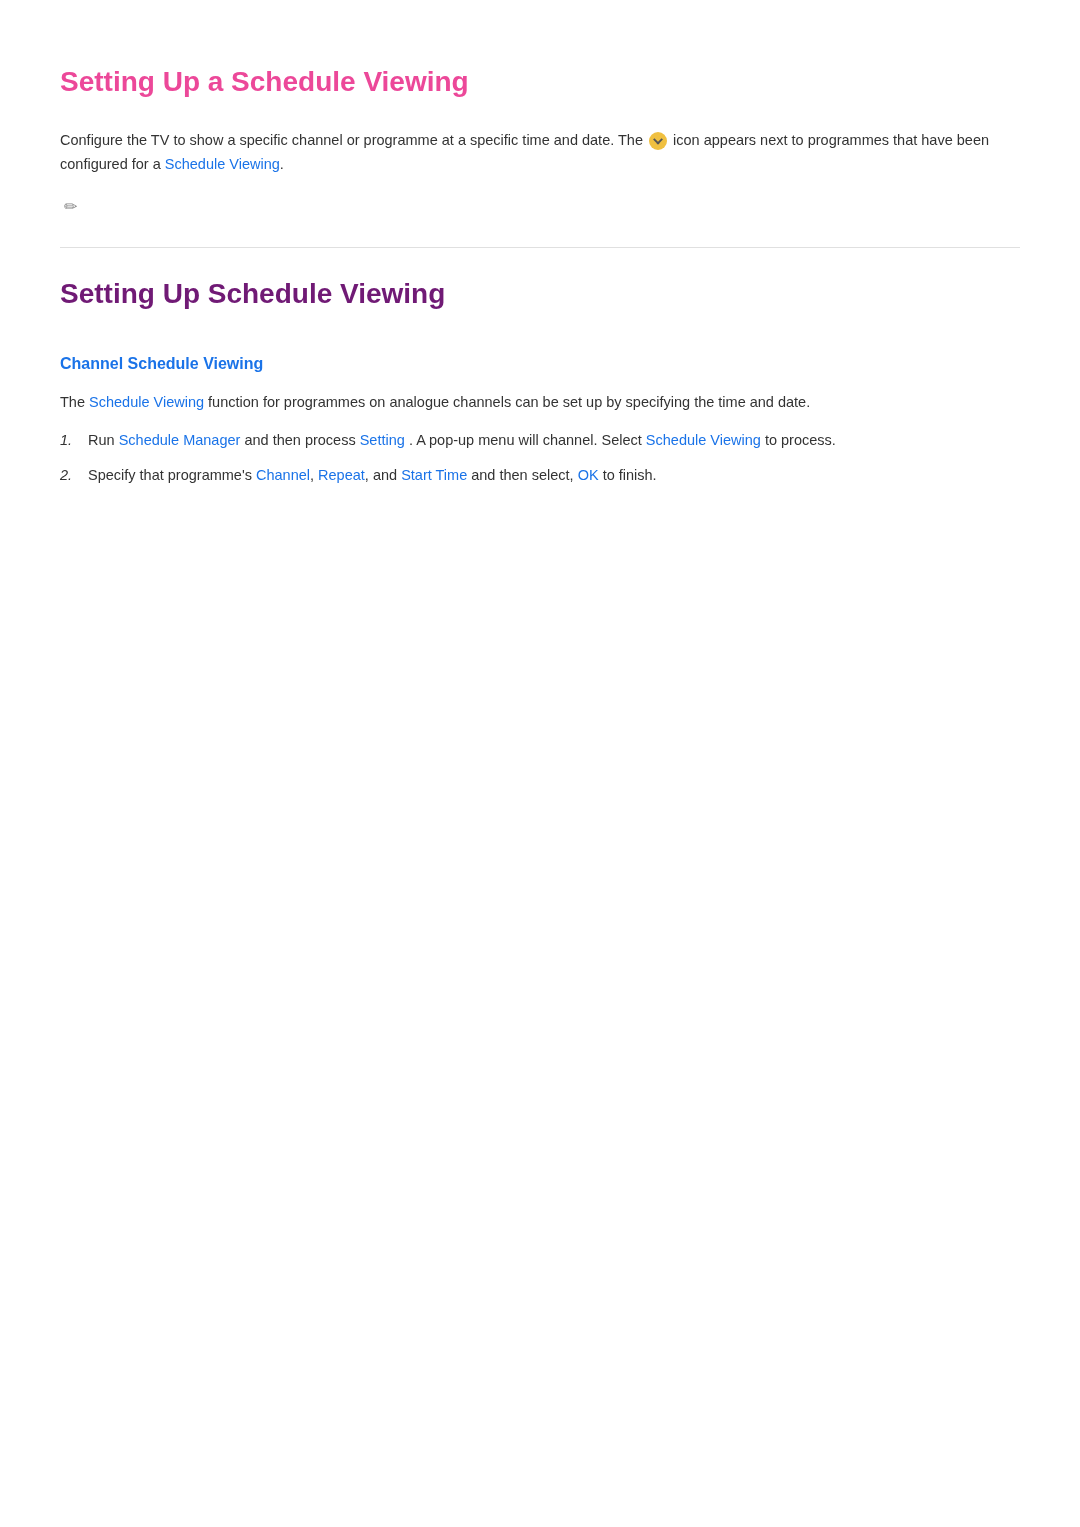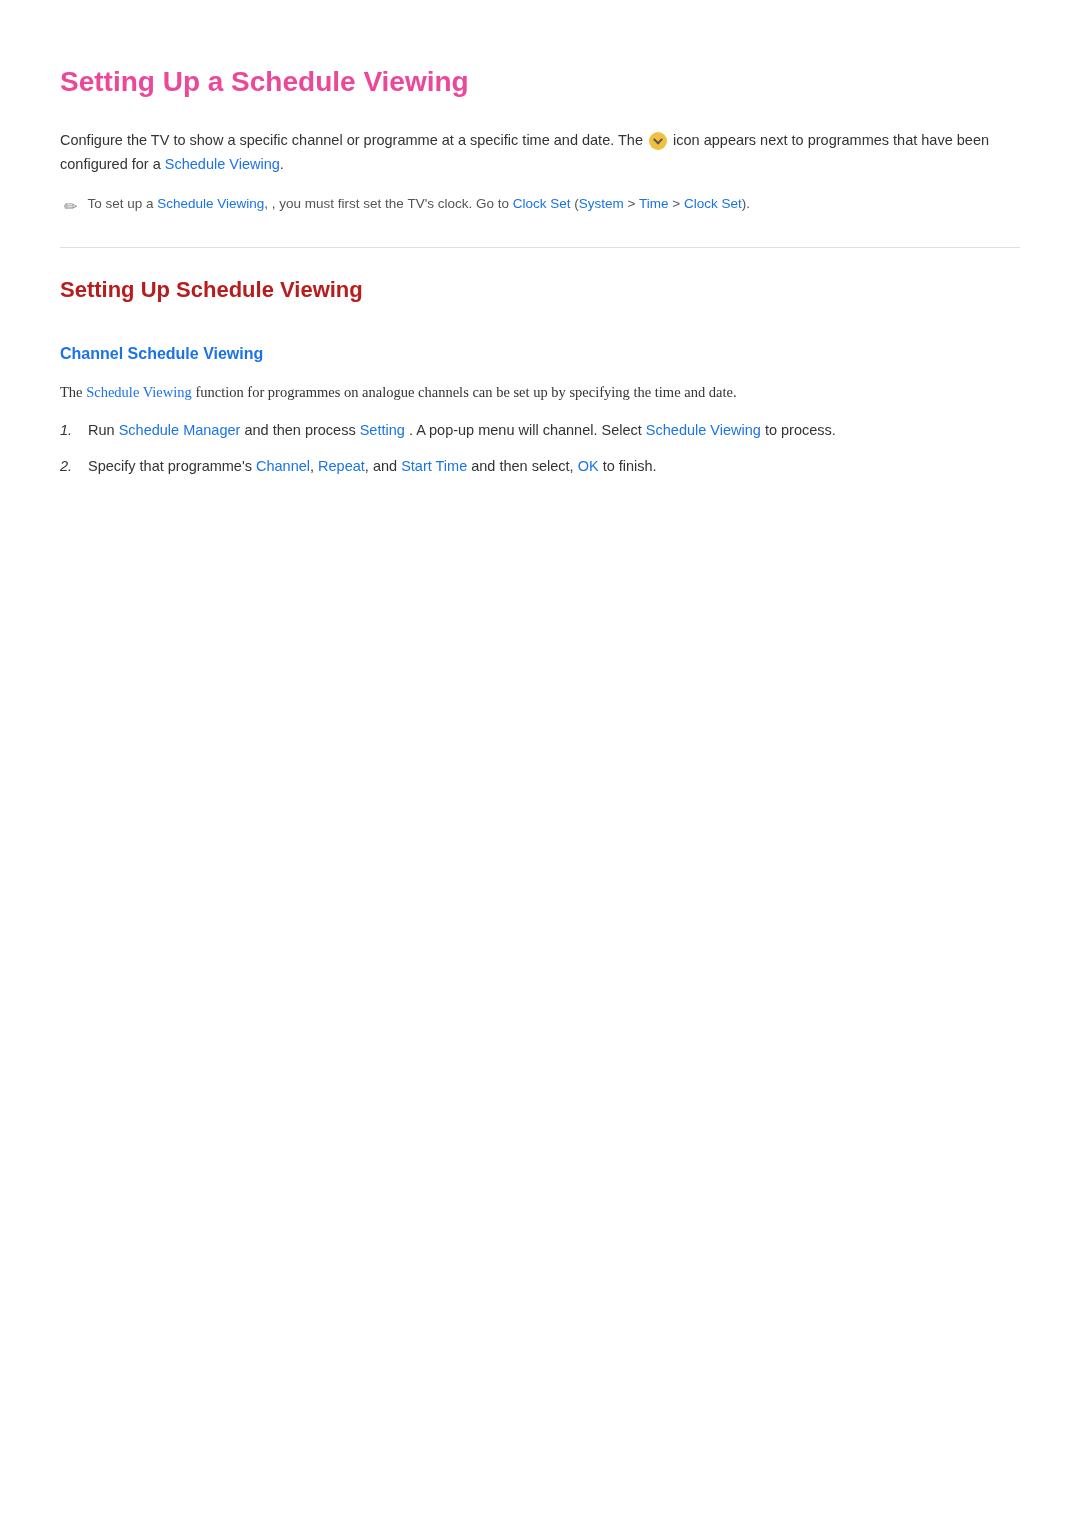--- a/index.html
+++ b/index.html
@@ -48,42 +48,41 @@
       flex-shrink: 0;
     }
 
     .note-text {
       font-size: 13.5px;
       color: #555;
       line-height: 1.6;
     }
 
     .section-title {
-      font-size: 22px;
+      font-size: 28px;
       font-weight: bold;
-      color: #b91c1c;
+      color: #701a75;
       margin-bottom: 28px;
       margin-top: 10px;
       padding-bottom: 6px;
     }
 
     .subsection-title {
       font-size: 16px;
       font-weight: bold;
       color: #1a73e8;
       margin-bottom: 14px;
       margin-top: 12px;
     }
 
     .body-text {
       font-size: 14.5px;
       color: #333;
       line-height: 1.65;
       margin-bottom: 14px;
-      font-family: Liberation Serif, serif;
     }
 
     .link {
       color: #1a73e8;
       text-decoration: none;
     }
 
     .ordered-list {
       list-style: none;
       padding-left: 0;
@@ -143,29 +142,20 @@
 
 <p class="intro-paragraph">
   <span>Configure the TV to show a specific channel or programme at a specific time and date. The</span>
   <span class="clock-icon"></span>
   <span>icon appears next to programmes that have been configured for a</span>
   <a class="link">Schedule Viewing</a><span>.</span>
 </p>
 
 <div class="note-box">
   <span class="note-icon">✏</span>
-  <p class="note-text">
-    <span>To set up a</span>
-    <a class="link"> Schedule Viewing</a><span>,</span>
-    <span>, you must first set the TV's clock. Go to</span>
-    <a class="link"> Clock Set</a>
-    <span> (</span><a class="link">System</a>
-    <span> &gt; </span><a class="link">Time</a>
-    <span> &gt; </span><a class="link">Clock Set</a><span>).</span>
-  </p>
 </div>
 
 <hr class="divider">
 
 <h2 class="section-title">Setting Up Schedule Viewing</h2>
 
 <h3 class="subsection-title">Channel Schedule Viewing</h3>
 
 <p class="body-text">
   <span>The</span>

